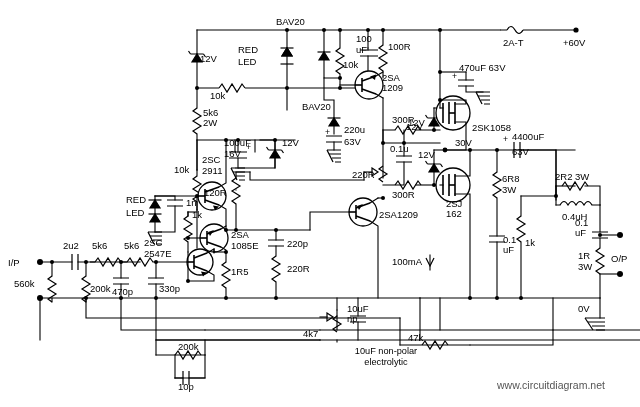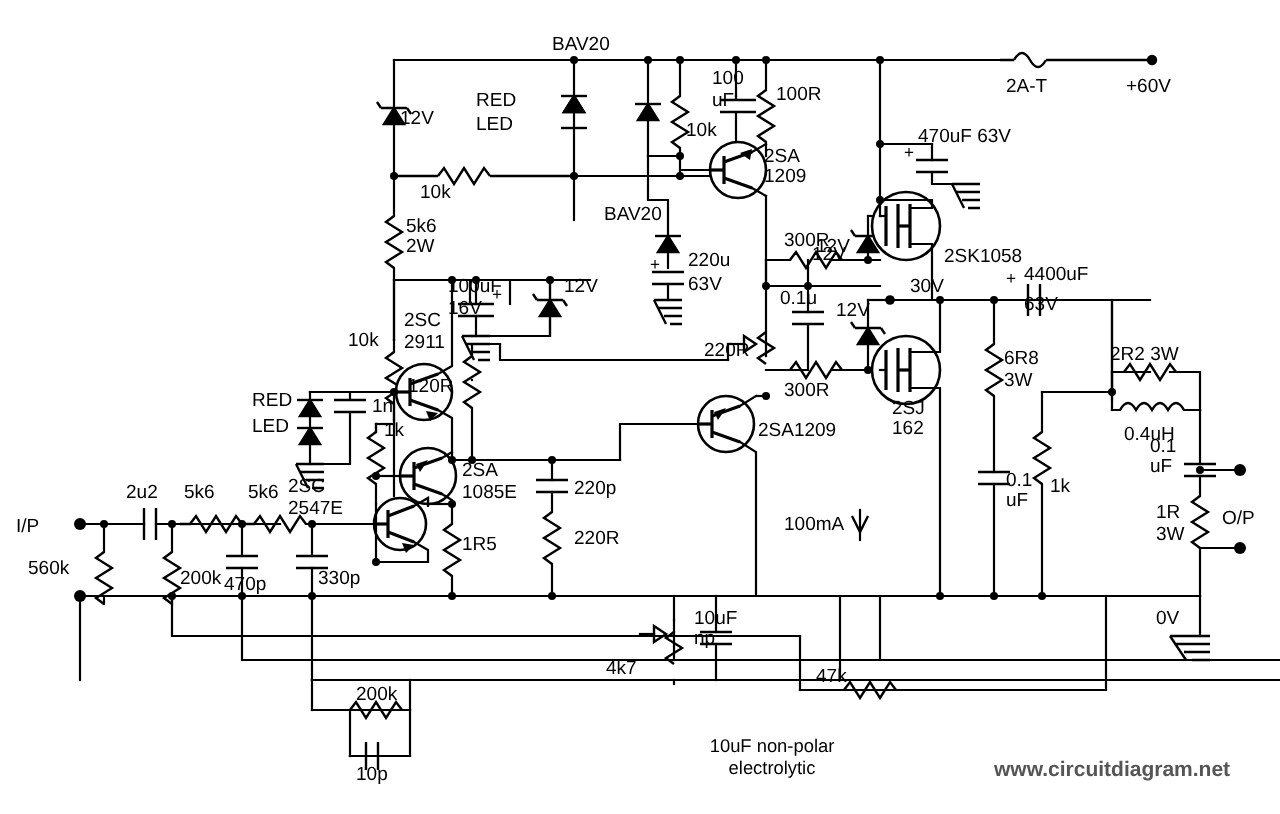--- a/index.html
+++ b/index.html
@@ -15,22 +15,22 @@
   .devfill{fill:#000;stroke:none;}
   .node{fill:#000;stroke:none;}
   text{font-family:"Liberation Sans", sans-serif;font-size:9.5px;fill:#000;}
   text.lbl{font-size:9.5px;}
   text.sm{font-size:8.6px;}
   .title{position:absolute;left:18px;top:74px;
          font-family:"Liberation Serif", serif;font-size:25px;color:#111;
          letter-spacing:.4px;white-space:nowrap;}
   .wm{position:absolute;left:497px;top:379px;
       font-family:"Liberation Sans", sans-serif;font-size:10.5px;color:#555;
-      white-space:nowrap;font-weight:bold;}
-  .note{position:absolute;left:311px;top:368px;width:150px;text-align:center;
+      white-space:nowrap;}
+  .note{position:absolute;left:311px;top:346px;width:150px;text-align:center;
         font-size:9.2px;color:#000;line-height:1.15;}
 </style>
 </head>
 <body>
 
 <div id="root">
 
   <div class="wm">www.circuitdiagram.net</div>
   <div class="note">
     <span>10uF non-polar</span><br>

